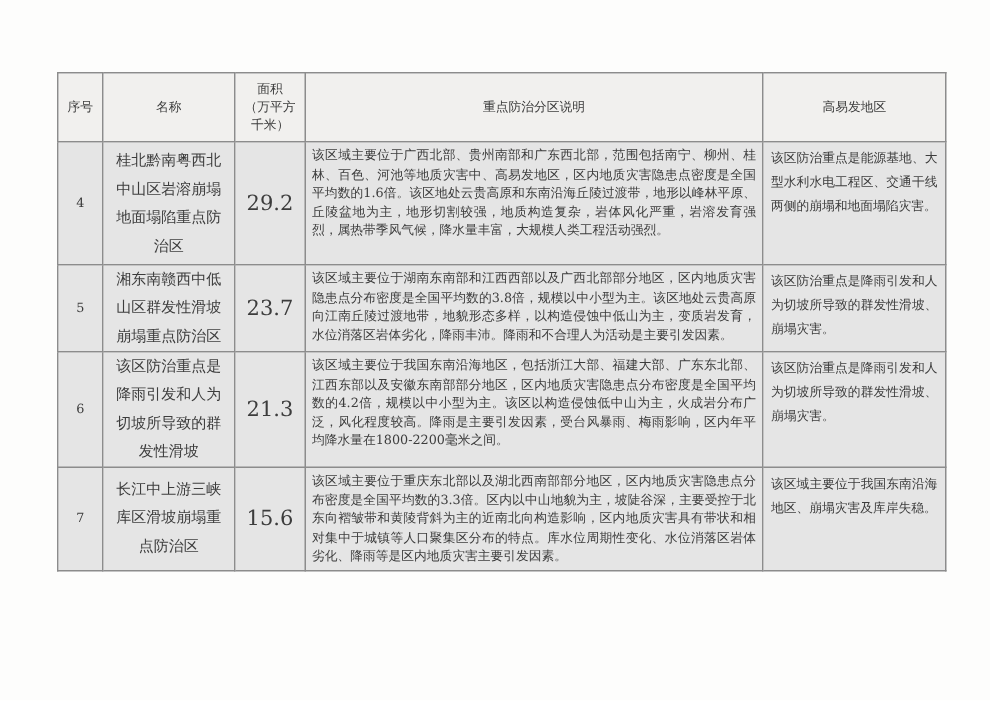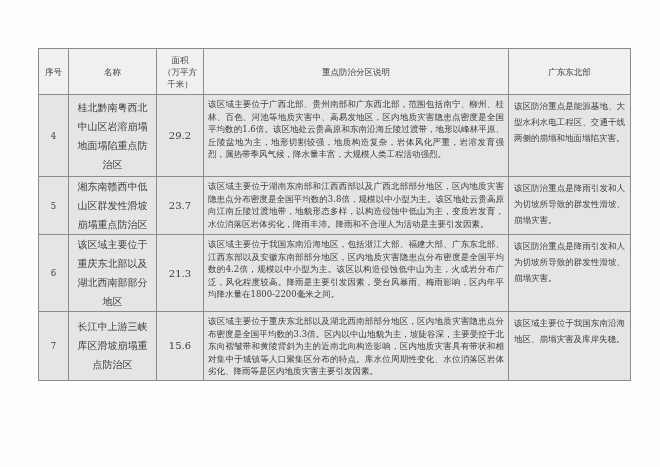--- a/index.html
+++ b/index.html
@@ -31,20 +31,21 @@
     overflow: hidden;
   }
   .doc-table th {
     background: #f1f0ee;
     font-size: 8.5px;
     text-align: center;
     vertical-align: middle;
     line-height: 12px;
     white-space: pre-line;
     padding: 2px;
+    font-family: Liberation Mono, monospace;
   }
   tr.hdr { height: 46px; }
   tr.r0 { height: 82px; }
   tr.r1 { height: 51px; }
   tr.r2 { height: 69px; }
   tr.r3 { height: 66px; }
   td.c-no {
     text-align: center;
     vertical-align: middle;
     font-size: 8.5px;
@@ -52,21 +53,21 @@
   td.c-name {
     text-align: center;
     vertical-align: middle;
     font-size: 10px;
     line-height: 19px;
     padding: 0 7px;
   }
   td.c-area {
     text-align: center;
     vertical-align: middle;
-    font-size: 10px;
+    font-size: 14px;
     margin-left: 48px;
   }
   td.c-desc {
     vertical-align: top;
     font-size: 8.5px;
     line-height: 12.6px;
     padding: 3px 4px 2px 4px;
     text-align: justify;
     text-justify: inter-ideograph;
   }
@@ -102,41 +103,41 @@
       <col style="width:122px">
     </colgroup>
     <thead>
       <tr class="hdr">
         <th>序号</th>
         <th>名称</th>
         <th>面积
 （万平方
 千米）</th>
         <th>重点防治分区说明</th>
-        <th>广东东北部</th>
+        <th>高易发地区</th>
       </tr>
     </thead>
     <tbody>
       <tr class="r0">
         <td class="c-no">4</td>
         <td class="c-name">桂北黔南粤西北中山区岩溶崩塌地面塌陷重点防治区</td>
         <td class="c-area">29.2</td>
         <td class="c-desc">该区域主要位于广西北部、贵州南部和广东西北部，范围包括南宁、柳州、桂林、百色、河池等地质灾害中、高易发地区，区内地质灾害隐患点密度是全国平均数的1.6倍。该区地处云贵高原和东南沿海丘陵过渡带，地形以峰林平原、丘陵盆地为主，地形切割较强，地质构造复杂，岩体风化严重，岩溶发育强烈，属热带季风气候，降水量丰富，大规模人类工程活动强烈。</td>
         <td class="c-focus">该区防治重点是能源基地、大型水利水电工程区、交通干线两侧的崩塌和地面塌陷灾害。</td>
       </tr>
       <tr class="r1">
         <td class="c-no">5</td>
         <td class="c-name">湘东南赣西中低山区群发性滑坡崩塌重点防治区</td>
         <td class="c-area">23.7</td>
         <td class="c-desc">该区域主要位于湖南东南部和江西西部以及广西北部部分地区，区内地质灾害隐患点分布密度是全国平均数的3.8倍，规模以中小型为主。该区地处云贵高原向江南丘陵过渡地带，地貌形态多样，以构造侵蚀中低山为主，变质岩发育，水位消落区岩体劣化，降雨丰沛。降雨和不合理人为活动是主要引发因素。</td>
         <td class="c-focus">该区防治重点是降雨引发和人为切坡所导致的群发性滑坡、崩塌灾害。</td>
       </tr>
       <tr class="r2">
         <td class="c-no">6</td>
-        <td class="c-name">该区域主要位于重庆东北部以及湖北西南部部分地区</td>
+        <td class="c-name">该区防治重点是降雨引发和人为切坡所导致的群发性滑坡</td>
         <td class="c-area">21.3</td>
         <td class="c-desc">该区域主要位于我国东南沿海地区，包括浙江大部、福建大部、广东东北部、江西东部以及安徽东南部部分地区，区内地质灾害隐患点分布密度是全国平均数的4.2倍，规模以中小型为主。该区以构造侵蚀低中山为主，火成岩分布广泛，风化程度较高。降雨是主要引发因素，受台风暴雨、梅雨影响，区内年平均降水量在1800-2200毫米之间。</td>
         <td class="c-focus">该区防治重点是降雨引发和人为切坡所导致的群发性滑坡、崩塌灾害。</td>
       </tr>
       <tr class="r3">
         <td class="c-no">7</td>
         <td class="c-name">长江中上游三峡库区滑坡崩塌重点防治区</td>
         <td class="c-area">15.6</td>
         <td class="c-desc">该区域主要位于重庆东北部以及湖北西南部部分地区，区内地质灾害隐患点分布密度是全国平均数的3.3倍。区内以中山地貌为主，坡陡谷深，主要受控于北东向褶皱带和黄陵背斜为主的近南北向构造影响，区内地质灾害具有带状和相对集中于城镇等人口聚集区分布的特点。库水位周期性变化、水位消落区岩体劣化、降雨等是区内地质灾害主要引发因素。</td>
         <td class="c-focus">该区域主要位于我国东南沿海地区、崩塌灾害及库岸失稳。</td>

